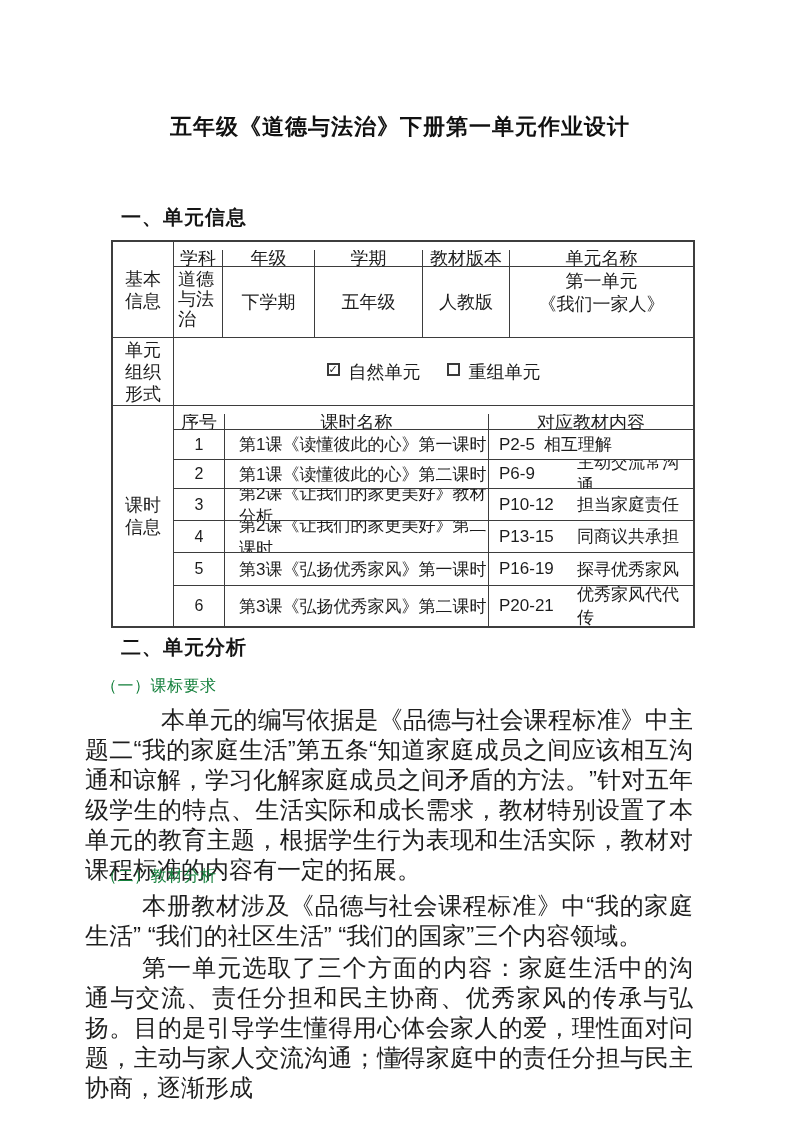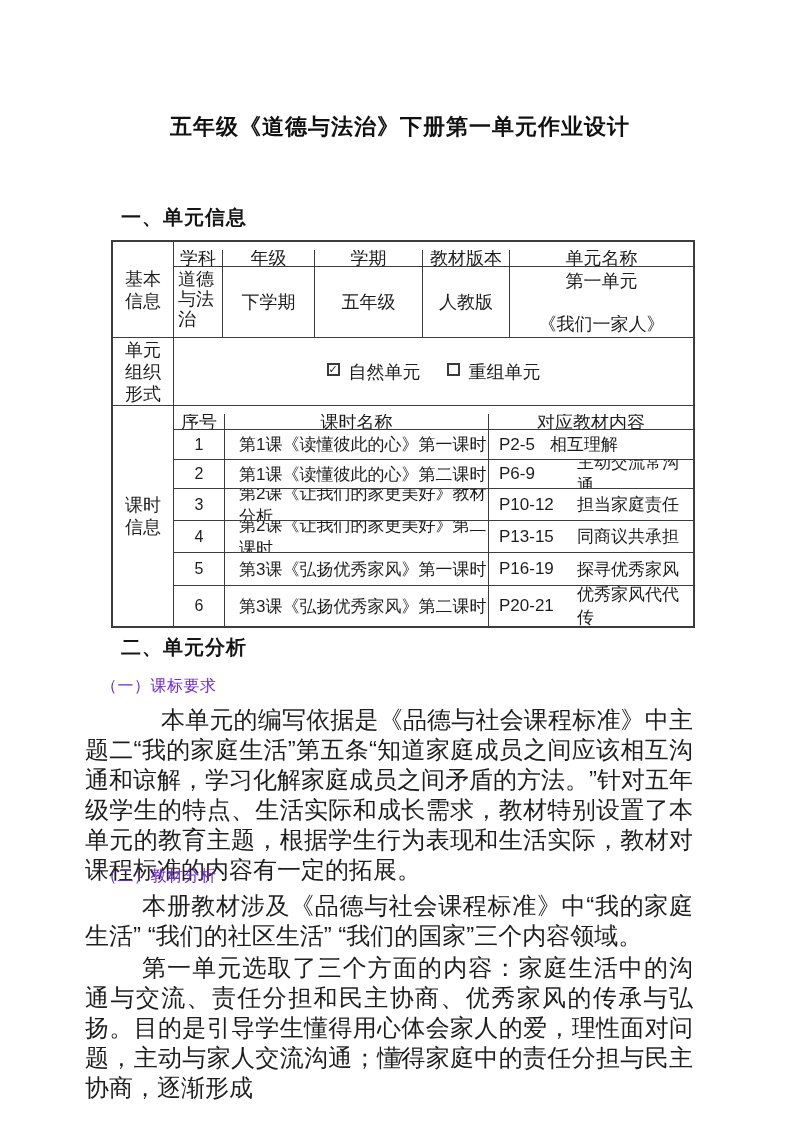--- a/index.html
+++ b/index.html
@@ -19,21 +19,21 @@
     color: #111;
   }
   .sec-heading {
     position: absolute; left: 121px;
     font-size: 20px; font-weight: 600; color: #151515; letter-spacing: 1px;
   }
   #heading-unit-info { top: 204px; }
   #heading-unit-analysis { top: 634px; }
   .subhead {
     position: absolute; left: 101px;
-    font-size: 16px; color: #6d28d9; letter-spacing: 0.5px;
+    font-size: 16px; color: #15803d; letter-spacing: 0.5px;
   }
   #subhead-kebiao { top: 676px; }
   #subhead-jiaocai { top: 866px; }
   .para {
     position: absolute; left: 85px; width: 608px;
     font-size: 24px; line-height: 30px; text-align: justify; color: #1e1e1e;
   }
   #para-1 { top: 705px; text-indent: 76px; }
   #para-2 { top: 891px; text-indent: 57px; }
   #para-3 { top: 953px; text-indent: 57px; }
@@ -71,35 +71,35 @@
   .br { border-right: 1.5px solid #3d3d3d; }
   .bb { border-bottom: 1.5px solid #3d3d3d; }
   .col-label { padding: 4px 10px; text-align: center; line-height: 22px; }
   .span2 { grid-row: 1 / 3; }
   .span7 { grid-row: 1 / 8; }
   .subject-val {
     align-items: flex-start; justify-content: flex-start;
     padding: 2px 4px; line-height: 20px; text-align: left;
     flex-wrap: wrap; word-break: break-all;
   }
-  .unitname-val { flex-direction: column; justify-content: flex-start; padding-top: 3px; line-height: 23px; gap: 20px; }
+  .unitname-val { flex-direction: column; justify-content: flex-start; padding-top: 3px; line-height: 23px; }
   .org-val { gap: 26px; }
   .opt { display: flex; align-items: center; gap: 9px; }
   .box {
     width: 13px; height: 13px; border: 2px solid #3a3a3a;
     display: inline-flex; align-items: center; justify-content: center;
     position: relative; top: -2px; flex: 0 0 auto;
   }
   .tick { font-size: 11px; line-height: 1; color: #222; }
   .lesson-name { justify-content: flex-start; padding-left: 14px; font-size: 17px; }
   .lesson-content { justify-content: flex-start; padding-left: 10px; font-size: 17px; }
   .lesson-no { font-size: 16px; }
   .hdr { font-size: 18px; margin-top: 8px; }
   .ref { display: inline-block; min-width: 78px; }
-  .lesson-content.first .ref { min-width: 0; margin-right: 15px; }
+  .lesson-content.first .ref { min-width: 0; margin-right: 9px; }
 </style>
 </head>
 <body>
 
 <div class="page">
 
   <div class="doc-title">五年级《道德与法治》下册第一单元作业设计</div>
 
   <div class="sec-heading" id="heading-unit-info">一、单元信息</div>
 

